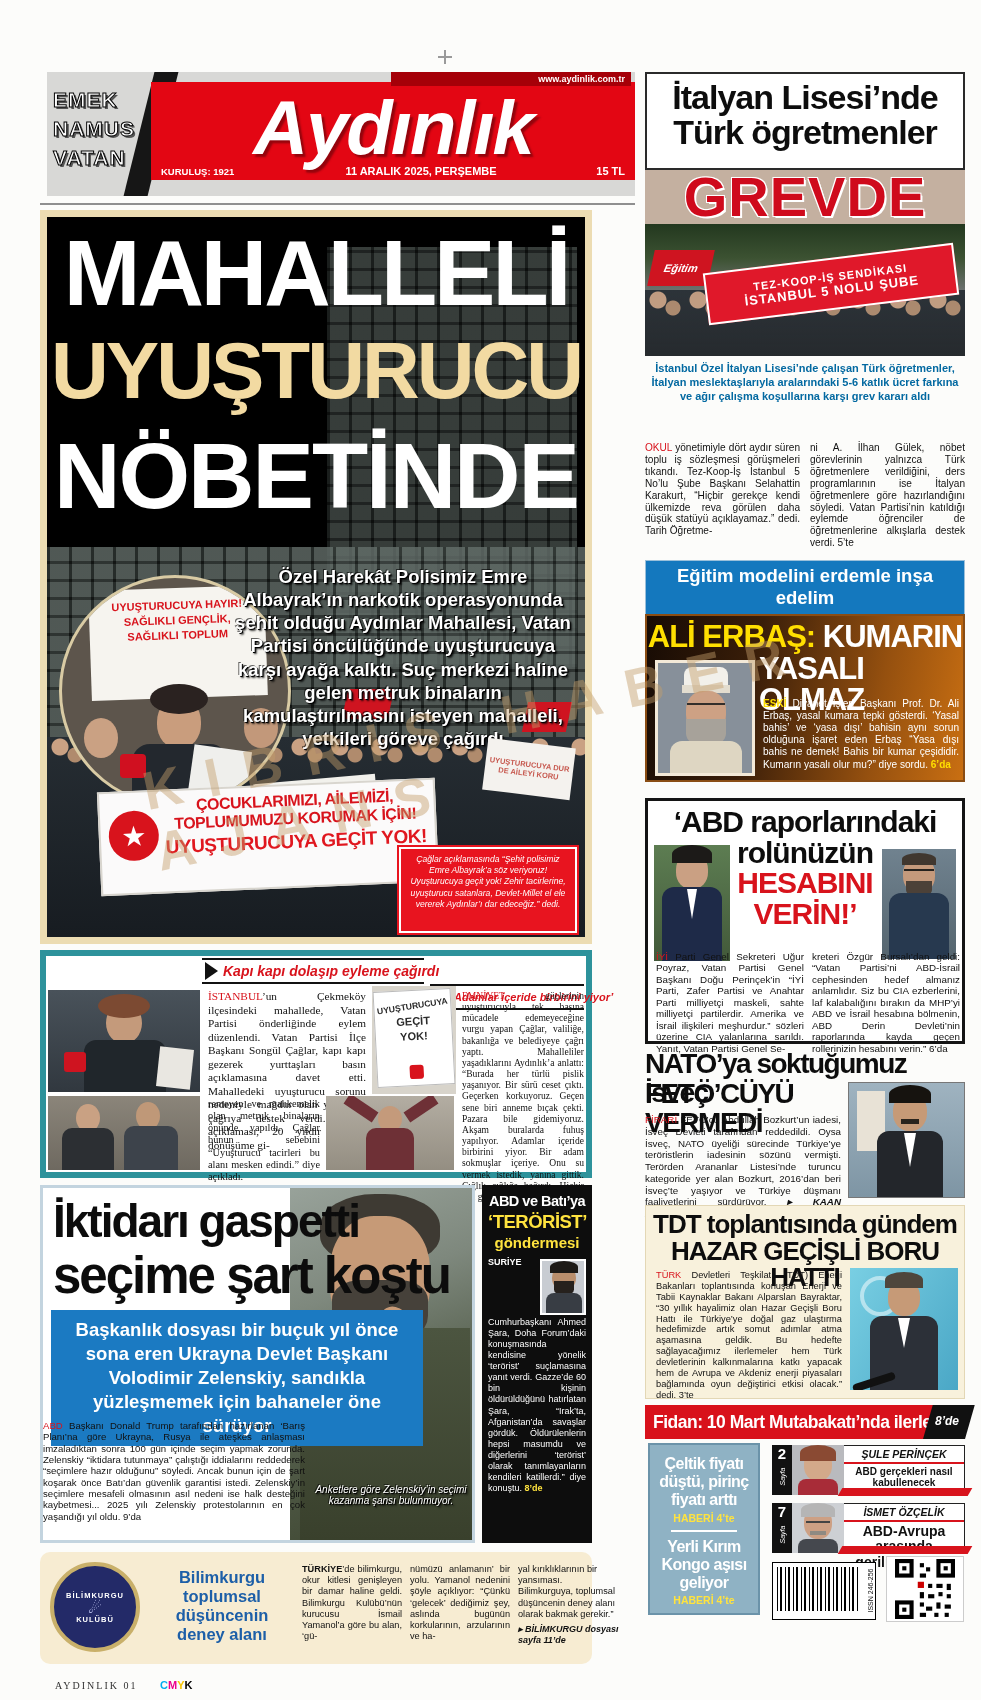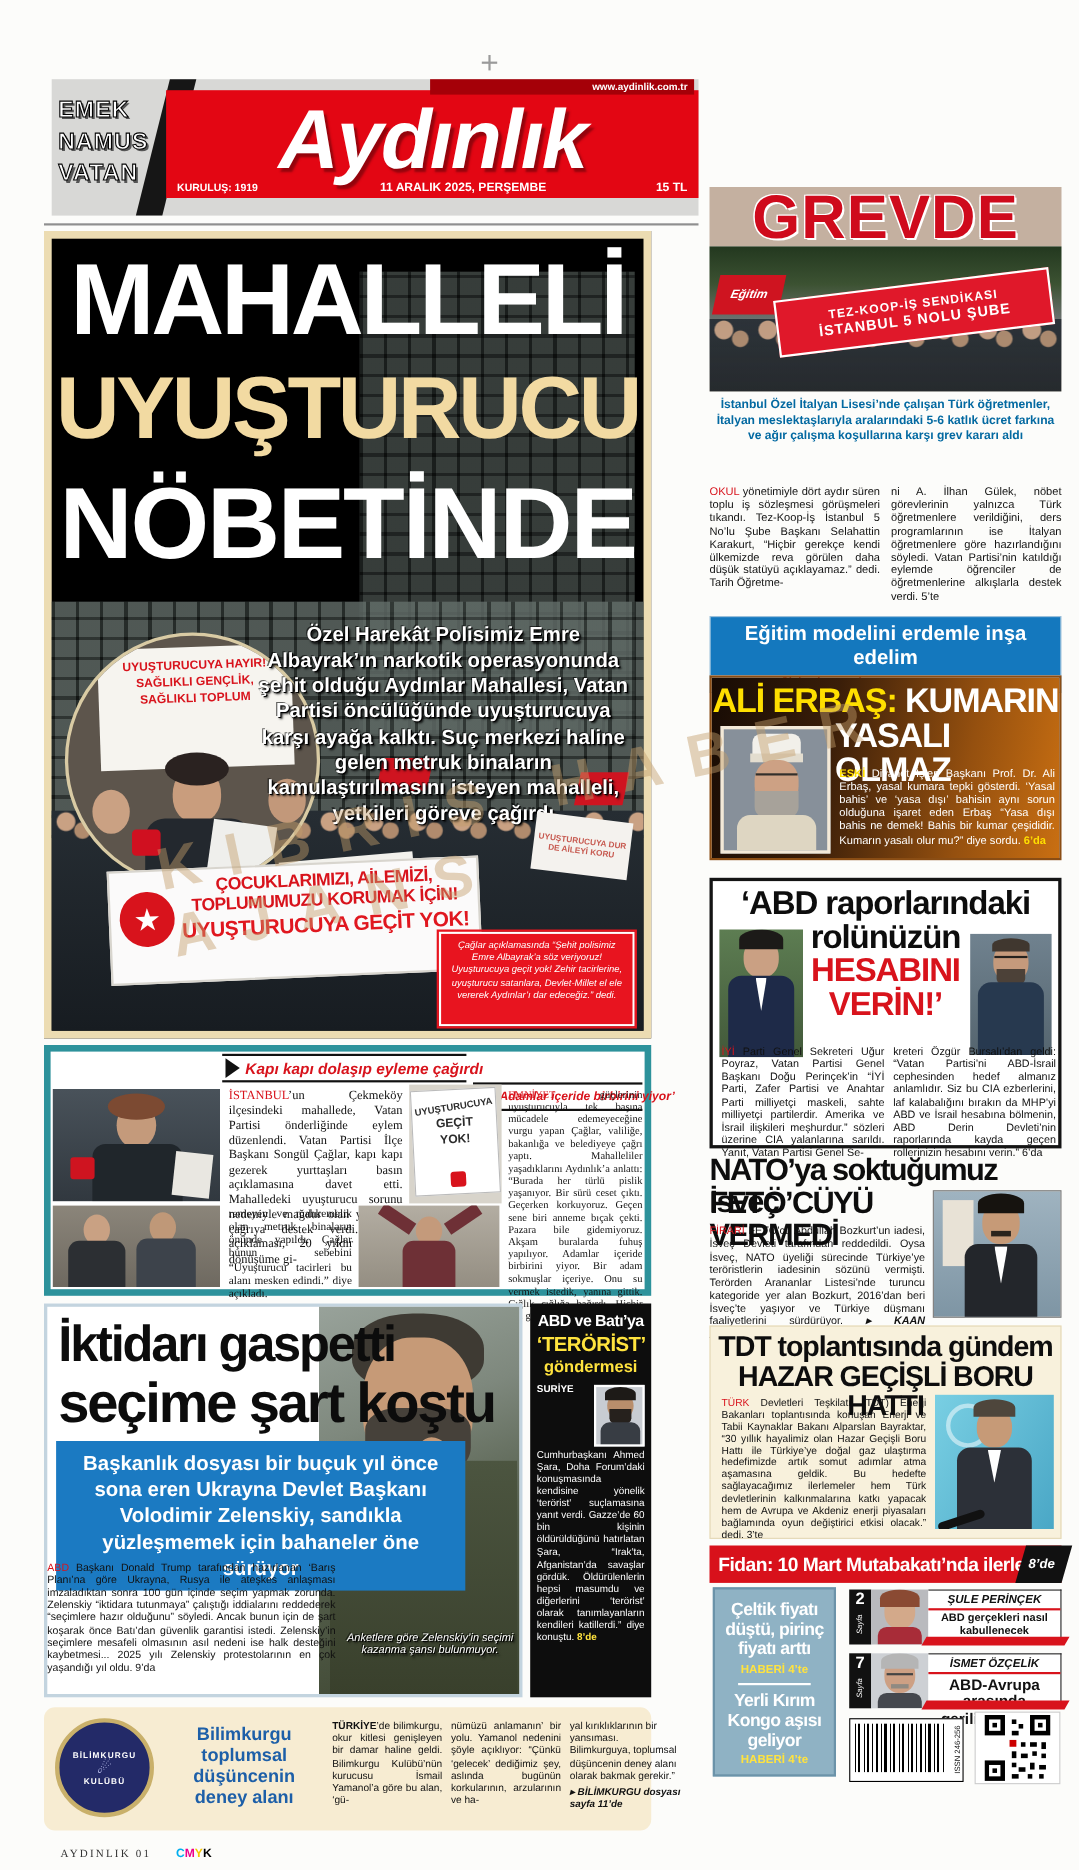--- a/index.html
+++ b/index.html
@@ -39,21 +39,21 @@
   <div class="abs" style="left:47px;top:72px;width:588px;height:124px;background:#d8d8d6">
     <div class="abs" style="left:6px;top:16px;width:100px">
       <div class="b" style="font-size:21px;color:#fff;-webkit-text-stroke:1px #000;text-shadow:2px 2px 0 #555;letter-spacing:1px">EMEK</div>
       <div class="b" style="font-size:21px;color:#fff;-webkit-text-stroke:1px #000;text-shadow:2px 2px 0 #555;letter-spacing:1px;margin-top:5px">NAMUS</div>
       <div class="b" style="font-size:21px;color:#fff;-webkit-text-stroke:1px #000;text-shadow:2px 2px 0 #555;letter-spacing:1px;margin-top:5px">VATAN</div>
     </div>
     <div class="abs" style="left:92px;top:0;width:24px;height:124px;background:#161616;transform:skewX(-14deg)"></div>
     <div class="abs" style="left:104px;top:10px;width:484px;height:98px;background:#e30613">
       <div class="abs b" style="right:4px;top:-10px;width:240px;height:14px;background:#a50008;color:#fff;font-size:9px;text-align:right;padding:2px 6px 0 0">www.aydinlik.com.tr</div>
       <div class="abs b i" style="left:0;top:2px;width:100%;text-align:center;font-size:76px;color:#fff;letter-spacing:-2px;text-shadow:3px 3px 2px rgba(0,0,0,.35)">Aydınlık</div>
-      <div class="abs b" style="left:10px;bottom:3px;font-size:9.5px;color:#fff">KURULUŞ: 1919</div>
+      <div class="abs b" style="left:10px;bottom:3px;font-size:9.5px;color:#fff">KURULUŞ: 1921</div>
       <div class="abs b" style="left:150px;bottom:3px;width:240px;text-align:center;font-size:11px;color:#fff">11 ARALIK 2025, PERŞEMBE</div>
       <div class="abs b" style="right:10px;bottom:3px;font-size:11px;color:#fff">15 TL</div>
     </div>
   </div>
   <div class="abs" style="left:40px;top:203px;width:595px;height:2px;background:#8f8f8f"></div>
 
   <div class="abs" style="left:40px;top:210px;width:552px;height:734px;background:#000000;border:7px solid #ecdcb2">
     <div class="abs bld" style="left:280px;top:30px;width:250px;height:420px;opacity:.55"></div>
     <div class="abs hdl ctr" style="left:0;top:10px;width:100%;font-size:92px;color:#fff;letter-spacing:-3px">MAHALLELİ</div>
     <div class="abs hdl ctr" style="left:0;top:113px;width:100%;font-size:80px;color:#f2daa2;letter-spacing:-3px">UYUŞTURUCU</div>
@@ -211,20 +211,24 @@
       <span class="j">yal kırıklıklarının bir yansıması. Bilimkurguya, toplumsal düşüncenin deney alanı olarak bakmak gerekir.”</span>
       <div class="b i" style="margin-top:4px;font-size:9px">▸ BİLİMKURGU dosyası sayfa 11’de</div>
     </div>
   </div>
 
   <div class="abs ser" style="left:55px;top:1680px;font-size:10px;letter-spacing:2px;color:#333">AYDINLIK  01</div>
   <div class="abs b" style="left:160px;top:1679px;font-size:11px">
     <span style="color:#00aeef">C</span><span style="color:#ec008c">M</span><span style="color:#f5c400">Y</span><span style="color:#000">K</span>
   </div>
 
+  <div class="abs" style="left:645px;top:72px;width:320px;height:98px;background:#fff;border:2px solid #2a2a2a;padding-top:6px">
+    <div class="hdl ctr" style="font-size:34px;color:#0d0d0d">İtalyan Lisesi’nde</div>
+    <div class="hdl ctr" style="font-size:34px;color:#0d0d0d">Türk ögretmenler</div>
+  </div>
   <div class="abs" style="left:645px;top:170px;width:320px;height:54px;background:#c4b0a0">
     <div class="hdl ctr outline-wh" style="font-size:56px;line-height:54px;color:#cf0a1c;letter-spacing:1px">GREVDE</div>
   </div>
   <div class="photo" style="left:645px;top:224px;width:320px;height:132px;background:linear-gradient(#23381f 0%,#3c5232 26%,#75777b 55%,#b4b0a7 100%)">
     <div class="abs crowd" style="left:0;top:66px;width:100%;height:66px;opacity:.9"></div>
     <div class="flag" style="left:6px;top:26px;width:60px;height:36px;display:flex;align-items:center;justify-content:center">
       <span class="b i wh" style="font-size:11px">Eğitim</span>
     </div>
     <div class="abs" style="left:60px;top:34px;width:252px;height:52px;background:#e0182a;transform:rotate(-7deg);border:2px solid #fff;display:flex;flex-direction:column;align-items:center;justify-content:center">
       <div class="b wh ctr" style="font-size:11px;letter-spacing:1px">TEZ-KOOP-İŞ SENDİKASI</div>

